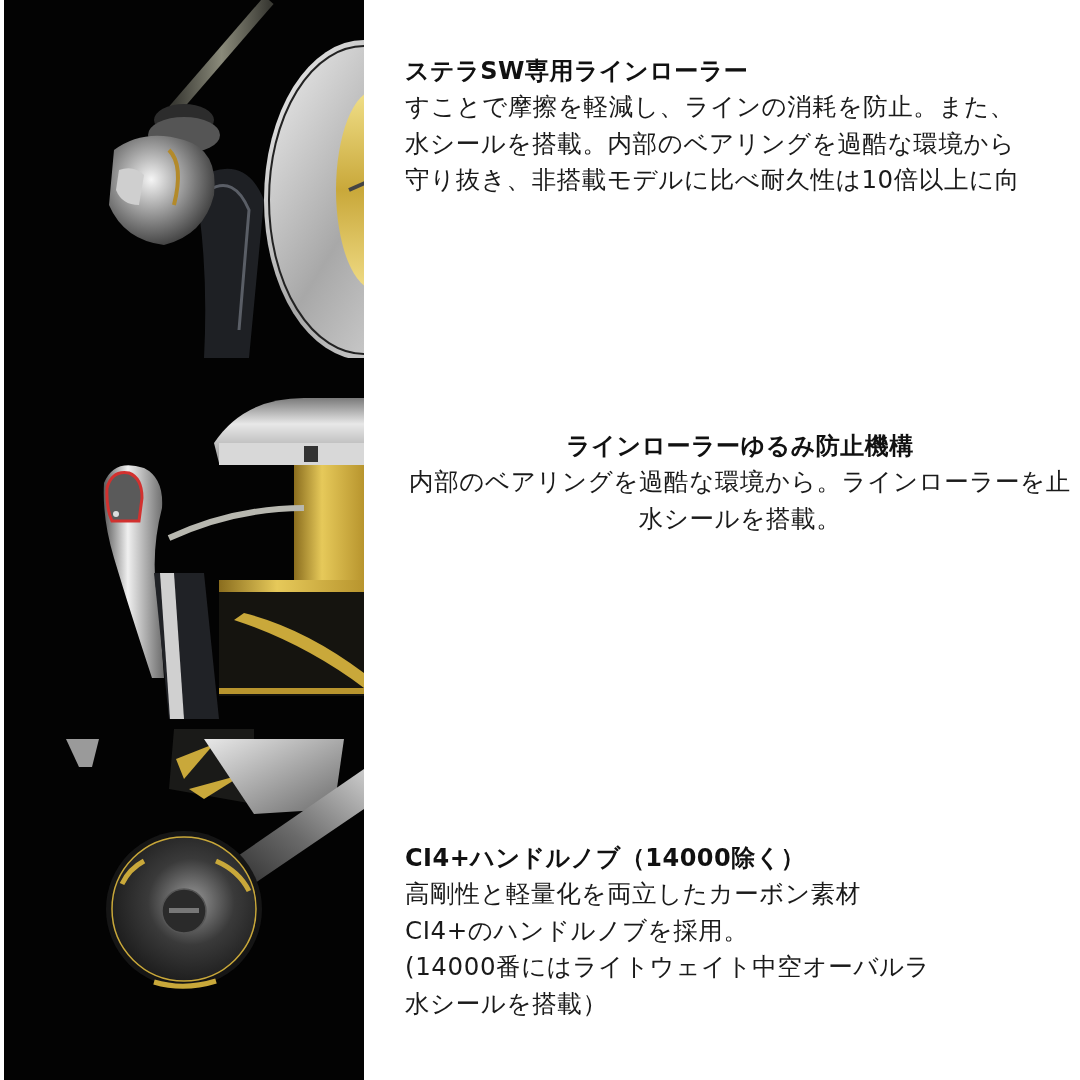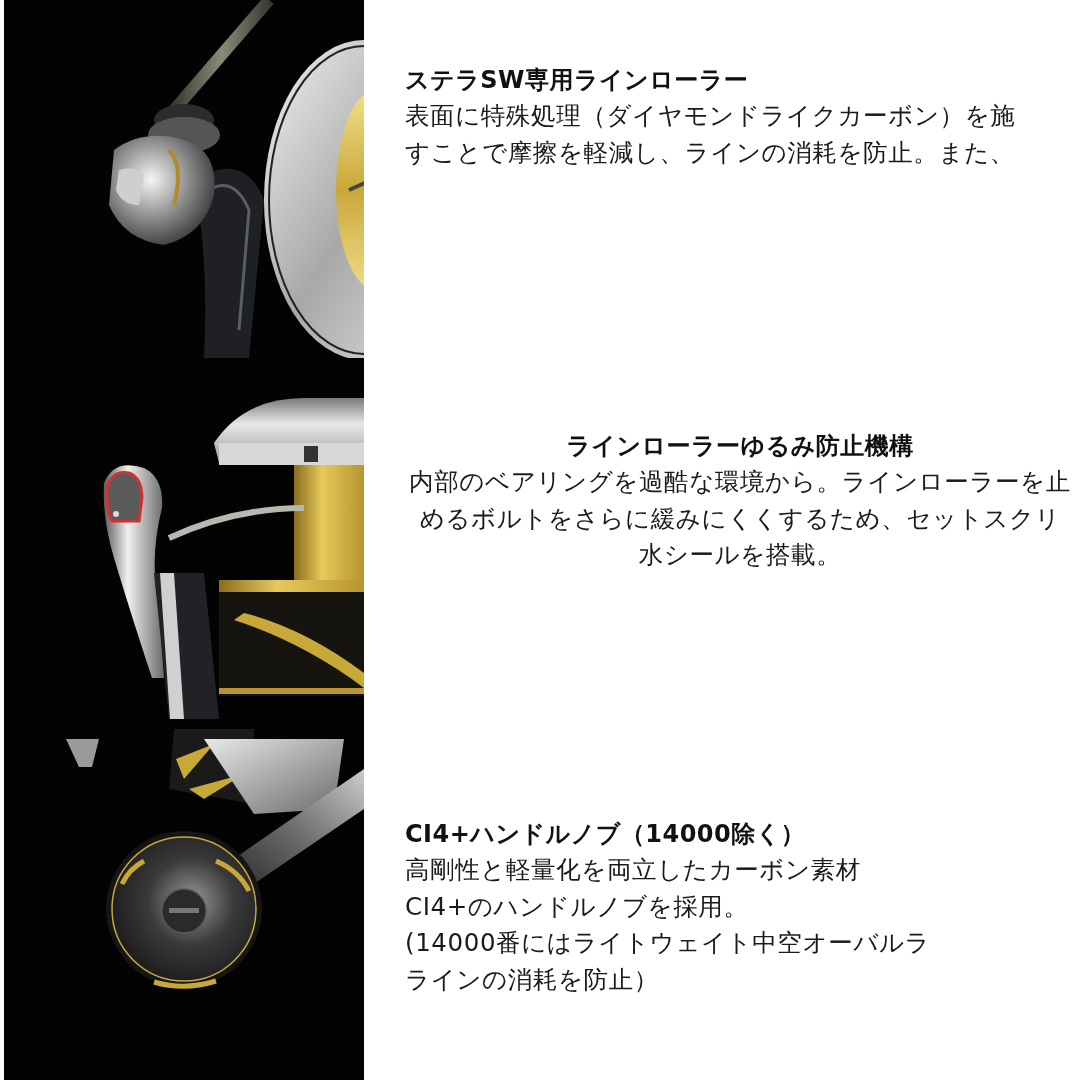--- a/index.html
+++ b/index.html
@@ -10,23 +10,23 @@
     color:#141414;
   }
   .photo-col { position:absolute; left:4px; top:0; width:360px; height:1080px; background:#000; }
   .panel { position:absolute; left:0; width:360px; overflow:hidden; background:#030303; }
   .p1 { top:0; height:358px; }
   .p2 { top:358px; height:361px; }
   .p3 { top:719px; height:361px; }
   .panel svg { position:absolute; left:0; top:0; width:360px; height:100%; }
 
   .feature { position:absolute; left:405px; width:670px; }
-  .f1 { top:53px;margin-top:9px; }
+  .f1 { top:53px; }
   .f2 { top:428px;text-align:center; }
-  .f3 { top:816px; }
+  .f3 { top:840px; }
   .feature h2 {
     margin:0; font-size:24px; font-weight:bold; line-height:36px; letter-spacing:0.5px;
     color:#111;
   }
   .feature .line {
     display:block; font-size:24.5px; line-height:36.5px; white-space:nowrap; letter-spacing:0.6px;
     color:#1a1a1a;
   }
 </style>
 </head>
@@ -156,30 +156,30 @@
       <path d="M212 142 Q235 152 245 172" stroke="#c9a83a" stroke-width="5" fill="none"></path>
       <path d="M150 263 Q180 272 212 262" stroke="#c9a83a" stroke-width="5" fill="none"></path>
       <circle cx="180" cy="192" r="22" fill="#2a2a2a" stroke="#555" stroke-width="1.5"></circle>
       <rect x="165" y="189" width="30" height="5" fill="#777"></rect>
     </svg>
   </div>
 </div>
 
 <section class="feature f1">
   <h2>ステラSW専用ラインローラー</h2>
-  <span class="line">表面に特殊処理（ダイヤモンドライクカーボン）を施</span>
   <span class="line">すことで摩擦を軽減し、ラインの消耗を防止。また、</span>
+  <span class="line">水シールを搭載。内部のベアリングを過酷な環境から</span>
+  <span class="line">守り抜き、非搭載モデルに比べ耐久性は10倍以上に向</span>
 </section>
 
 <section class="feature f2">
   <h2>ラインローラーゆるみ防止機構</h2>
   <span class="line">内部のベアリングを過酷な環境から。ラインローラーを止</span>
-  <span class="line">めるボルトをさらに緩みにくくするため、セットスクリ</span>
   <span class="line">水シールを搭載。</span>
 </section>
 
 <section class="feature f3">
   <h2>CI4+ハンドルノブ（14000除く）</h2>
   <span class="line">高剛性と軽量化を両立したカーボン素材</span>
   <span class="line">CI4+のハンドルノブを採用。</span>
   <span class="line">(14000番にはライトウェイト中空オーバルラ</span>
-  <span class="line">ラインの消耗を防止）</span>
+  <span class="line">水シールを搭載）</span>
 </section>
 
 </body></html>

